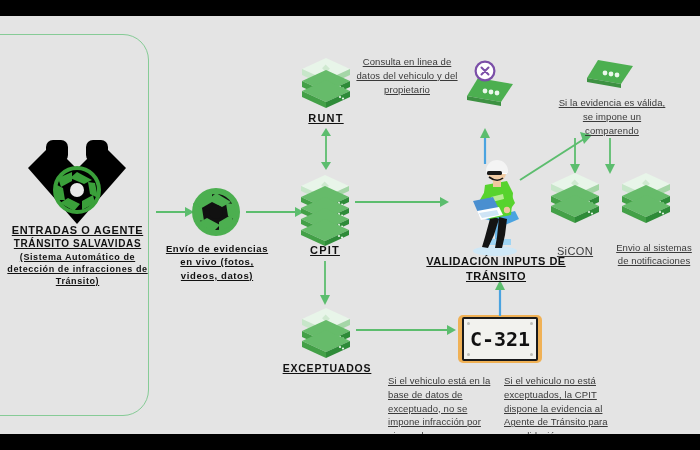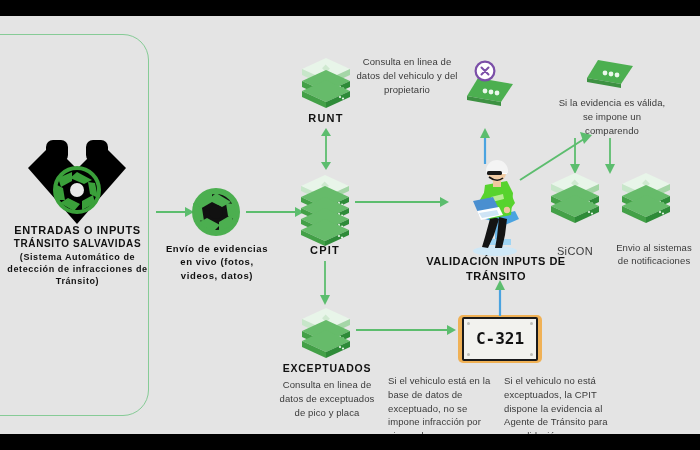--- a/index.html
+++ b/index.html
@@ -34,20 +34,21 @@
     border-radius:26px;
     background:transparent;
   }
 
   
   .lbl{
     position:absolute;
     text-align:center;
     color:#1b1b1b;
     line-height:1.25;
+    text-decoration:underline;
   }
   .cap{
     font-weight:bold;
     letter-spacing:.6px;
     color:#111;
   }
   .desc{
     color:#3a3a3a;
     font-weight:400;
     letter-spacing:.1px;
@@ -78,21 +79,21 @@
     width:100%;height:100%;
     background:#f2f2ee;
     border:2.5px solid #1a1a1a;
     border-radius:2px;
     display:flex;align-items:center;justify-content:center;
     position:relative;
   }
   .plate-inner span{
     font-family:"DejaVu Sans Mono", monospace;
     font-weight:bold;
-    font-size:16px;
+    font-size:20px;
     letter-spacing:0px;
     color:#111;
     line-height:1;
   }
   .screw{position:absolute;width:3px;height:3px;background:#bdbdb8;border-radius:50%;}
   .screw.tl{left:3px;top:3px;} .screw.tr{right:3px;top:3px;}
   .screw.bl{left:3px;bottom:3px;} .screw.br{right:3px;bottom:3px;}
 
   
   .arrow{position:absolute;}
@@ -124,21 +125,21 @@
           <path d="M73 45 L76 60 L68 56 L66 44 Z"></path>
           <path d="M73 65 L60 72 L60 63 L71 57 Z"></path>
           <path d="M52 73 L38 65 L46 60 L58 66 Z"></path>
           <path d="M35 62 L33 46 L41 50 L43 62 Z"></path>
           <path d="M36 40 L50 34 L50 43 L39 49 Z"></path>
         </g>
         <circle cx="55" cy="52" r="7" fill="#e9e9e9"></circle>
       </svg>
     </div>
 
-    <div class="lbl cap" style="left:0px;top:208px;width:155px;font-size:11px;">ENTRADAS O INPUTS</div>
+    <div class="lbl cap" style="left:0px;top:208px;width:155px;font-size:11px;">ENTRADAS O AGENTE</div>
     <div class="lbl cap" style="left:0px;top:222px;width:155px;font-size:10px;">TRÁNSITO SALVAVIDAS</div>
     <div class="lbl cap" style="left:2px;top:235px;width:151px;font-size:9px;line-height:1.35;">(Sistema Automático de detección de infracciones de Tránsito)</div>
 
     <div class="arrow" style="left:156px;top:189px;">
       <svg width="38" height="14" viewBox="0 0 38 14">
         <line x1="0" y1="7" x2="29" y2="7" stroke="#5cbd6e" stroke-width="2"></line>
         <path d="M29 2 L38 7 L29 12 Z" fill="#5cbd6e"></path>
       </svg>
     </div>
 
@@ -279,21 +280,20 @@
           <path d="M2 13 L26 24 L26 30 L2 19 Z" fill="#43a047"></path>
           <path d="M50 13 L26 24 L26 30 L50 19 Z" fill="#2e8b38"></path>
           <circle cx="40" cy="19" r="1.1" fill="#e8f5e9"></circle>
             <circle cx="43" cy="20.5" r="1.1" fill="#e8f5e9"></circle>
         </g>
       </svg>
     </div>
 
     <div class="lbl cap" style="left:272px;top:346px;width:110px;font-size:10.5px;letter-spacing:.8px;">EXCEPTUADOS</div>
 
-    <div class="lbl desc" style="left:274px;top:362px;width:106px;font-size:9.5px;line-height:1.45;">Consulta en linea de datos de exceptuados de pico y placa</div>
 
     <div class="arrow" style="left:356px;top:307px;">
       <svg width="100" height="14" viewBox="0 0 100 14">
         <line x1="0" y1="7" x2="91" y2="7" stroke="#5cbd6e" stroke-width="2"></line>
         <path d="M91 2 L100 7 L91 12 Z" fill="#5cbd6e"></path>
       </svg>
     </div>
 
     <div class="lbl desc" style="left:388px;top:358px;width:104px;font-size:9.5px;line-height:1.45;text-align:left;">Si el vehiculo está en la base de datos de exceptuado, no se impone infracción por pico y placa</div>
 

